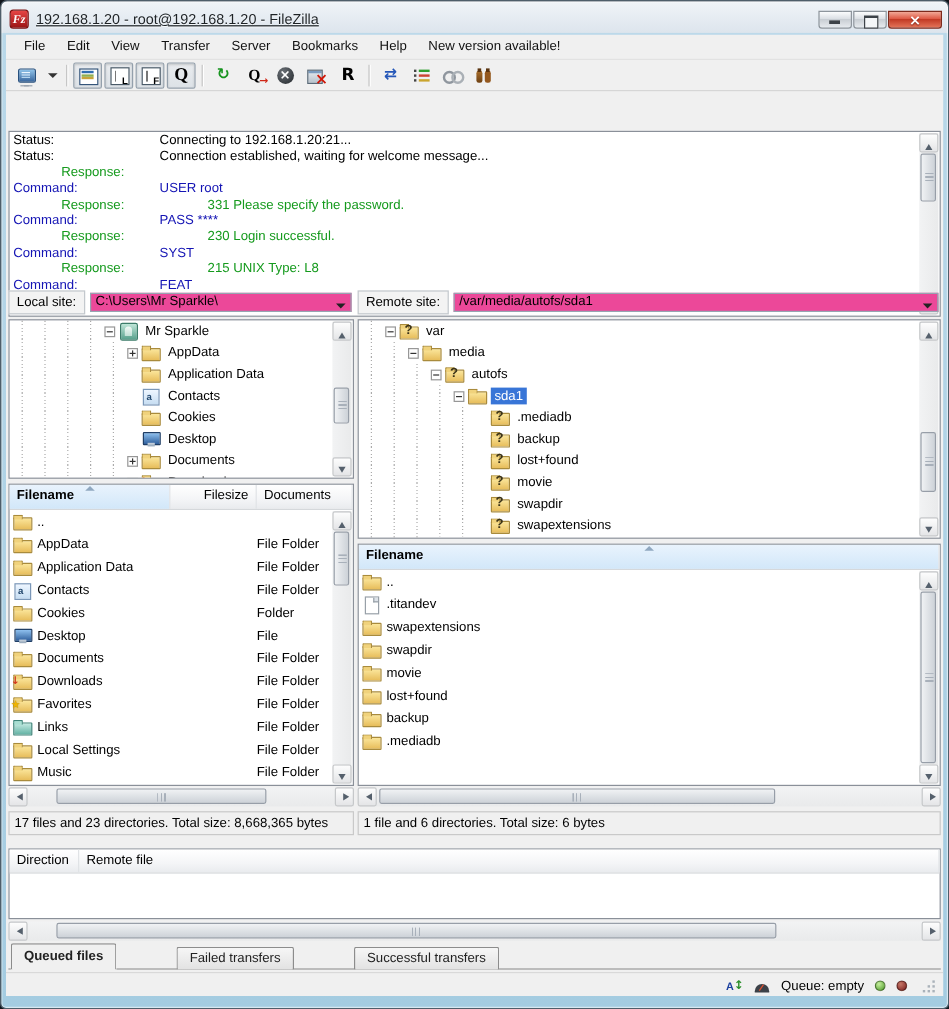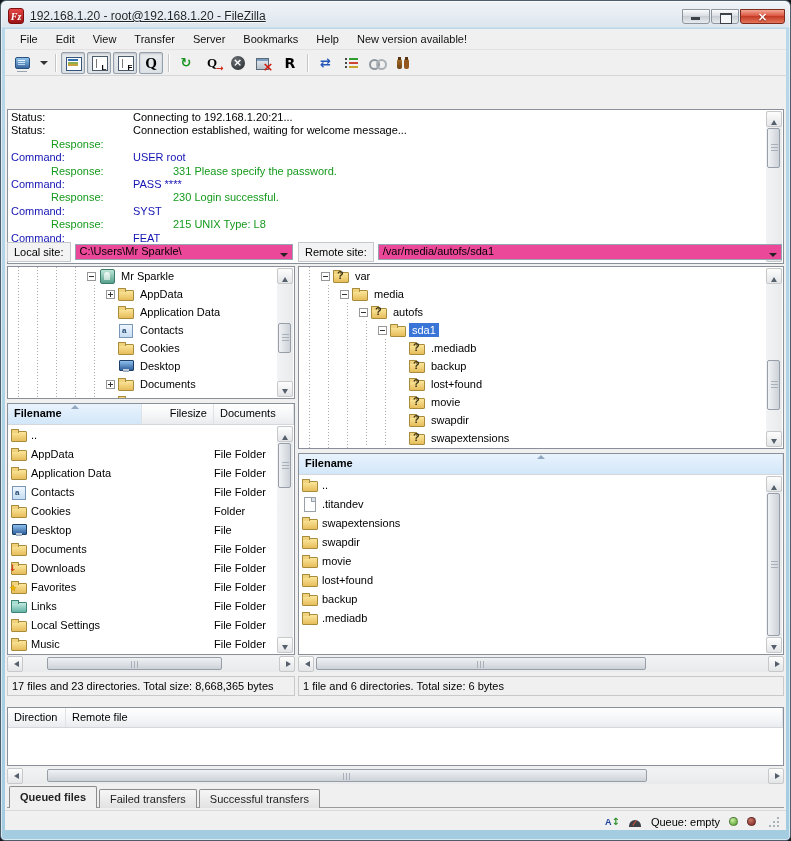--- a/index.html
+++ b/index.html
@@ -188,21 +188,21 @@
   #hsb-q{left:2px;top:739px;right:2px;} #hsb-q .thumb{left:40px;width:600px;}
   
   .stat{position:absolute;top:647px;height:20px;font-size:11px;display:flex;align-items:center;
     background:#f0f0f0;border:1px solid #c9c9c9;padding-left:4px;white-space:nowrap;overflow:hidden;}
   .stat-l{left:2px;width:288px;} .stat-r{left:293px;right:2px;}
   
   .qwrap{position:absolute;left:2px;top:678px;right:2px;height:59px;background:#fff;border:1px solid #8a9099;}
   .qhead{position:absolute;left:0;top:0;right:0;height:20px;display:flex;
     background:linear-gradient(#ffffff,#f4f5f7 60%,#e9ebee);border-bottom:1px solid #d5d8db;font-size:11px;}
   .qc0{width:508px;} .qc1{width:58px;} .qc2{flex:1;}
-  .tabsrow{position:absolute;left:2px;top:757px;right:2px;height:22px;display:flex;align-items:flex-end;padding-left:2px;}
+  .tabsrow{position:absolute;left:2px;top:757px;right:2px;height:22px;display:flex;align-items:flex-end;padding-left:2px;gap:48px;}
   .tabsrow::before{content:"";position:absolute;left:0;right:0;bottom:0;border-top:1px solid #9a9a9a;}
   .tab{position:relative;height:19px;padding:3px 10px 0;font-size:11px;margin-right:2px;
     border:1px solid #8c8c8c;border-bottom:none;border-radius:2px 2px 0 0;
     background:linear-gradient(#f6f6f6,#e2e2e2);color:#222;z-index:1;}
   .tab.active{height:22px;padding-top:4px;font-weight:bold;background:#f0f0f0;z-index:3;
     box-shadow:0 1px 0 #f0f0f0;}
   
   .statusbar{position:absolute;left:0;top:781px;right:0;height:22px;background:#f0f0f0;border-top:1px solid #d9d9d9;}
   .sb-right{position:absolute;right:6px;top:0;bottom:0;display:flex;align-items:center;gap:9px;font-size:11px;}
   .st-tt{position:relative;width:15px;height:14px;}

